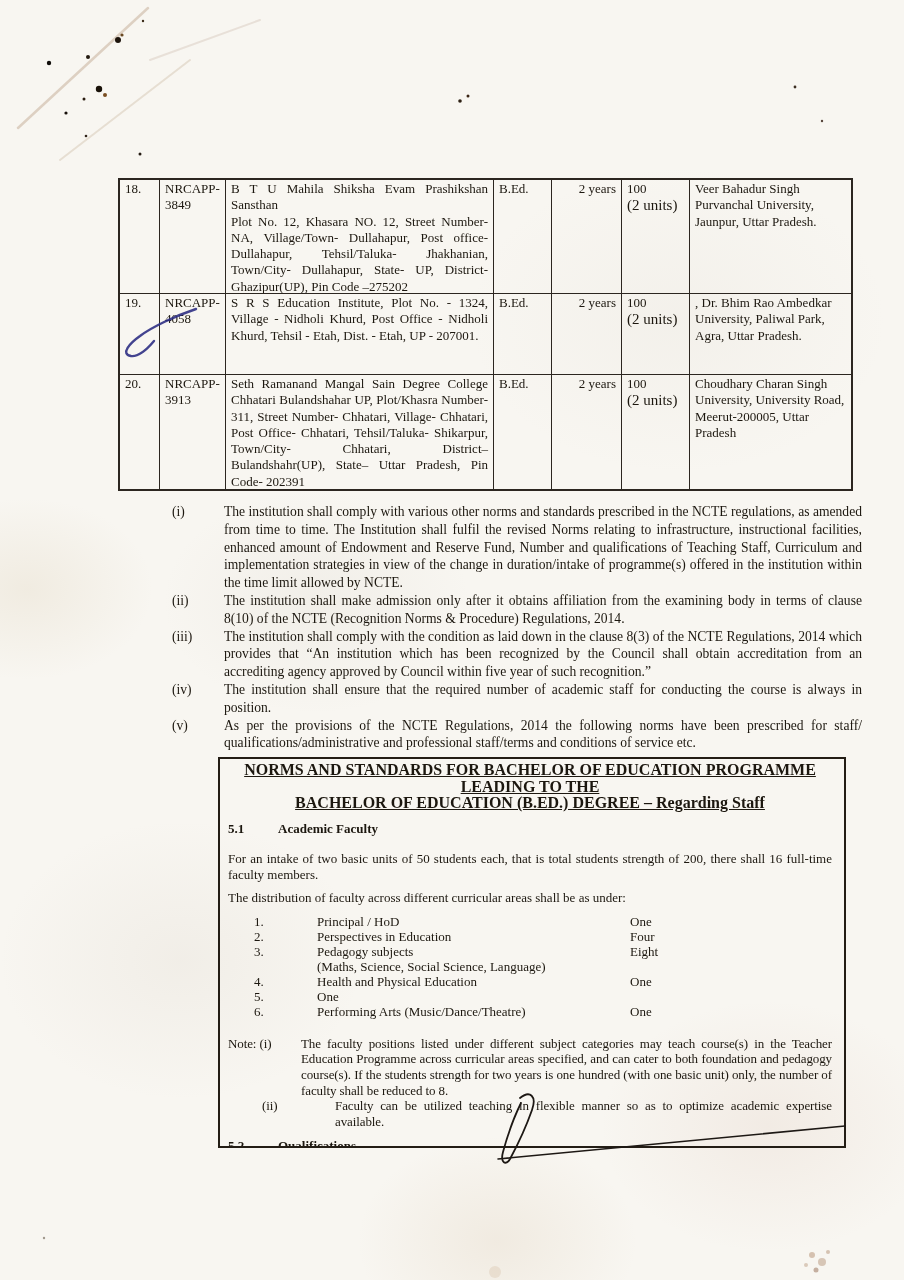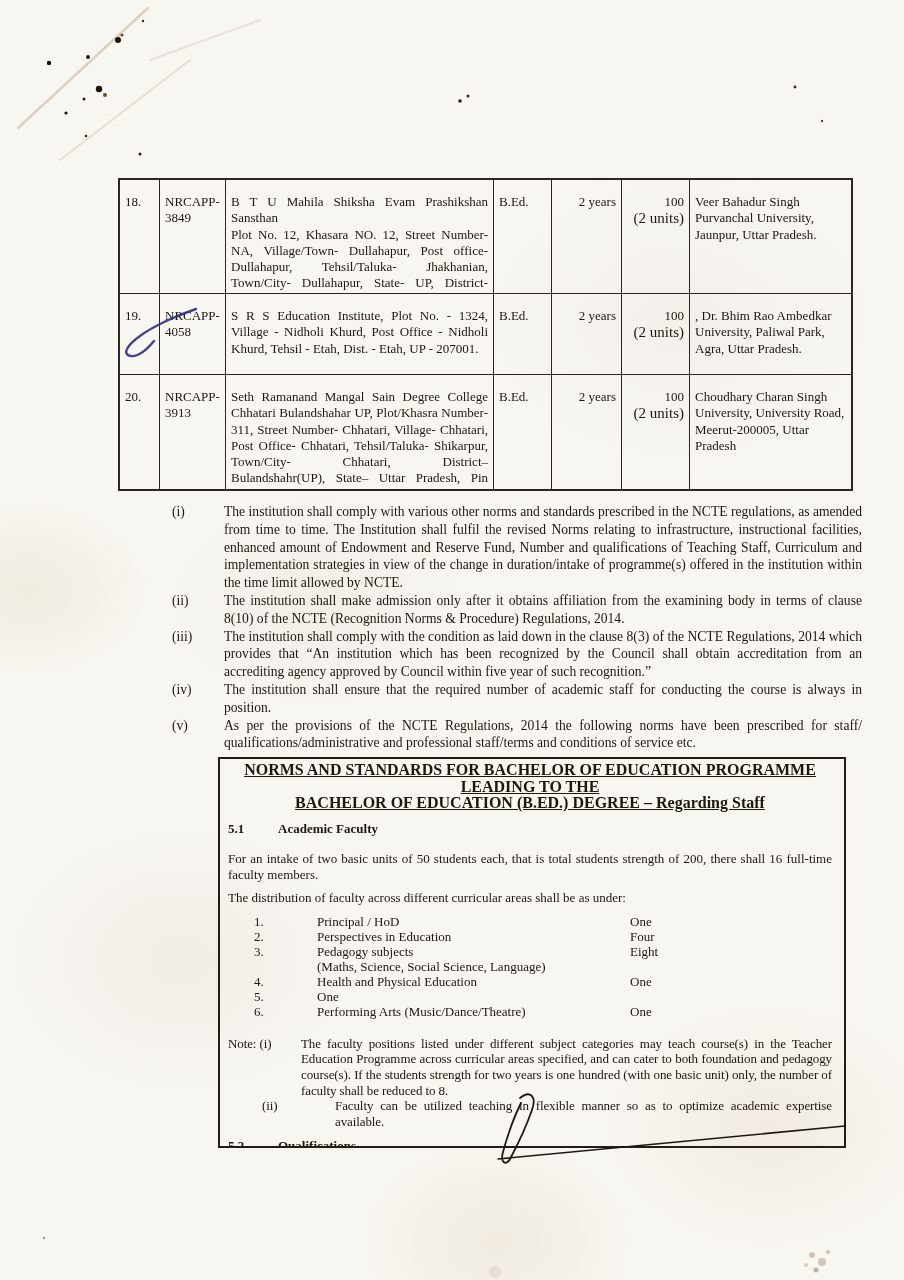--- a/index.html
+++ b/index.html
@@ -17,28 +17,28 @@
     color:#1c170f;
     overflow:hidden;
   }
 
   
   .inst-table { position:absolute; left:118px; top:178px; width:735px; border:2px solid #2c2620; box-sizing:border-box; }
   .trow { display:grid; grid-template-columns:40px 66px 268px 58px 70px 68px 1fr; box-sizing:border-box; }
   .trow.h1 { height:114px; }
   .trow.h2 { height:81px; }
   .trow.h3 { height:114px; }
-  .trow > div { border-right:1px solid #2c2620; border-bottom:1px solid #2c2620; box-sizing:border-box; padding:14px 5px 0 5px; font-size:13px; line-height:16.3px; overflow:hidden; }
+  .trow > div { border-right:1px solid #2c2620; border-bottom:1px solid #2c2620; box-sizing:border-box; padding:1px 5px 0 5px; font-size:13px; line-height:16.3px; overflow:hidden; }
   .trow > div:last-child { border-right:none; }
   .trow.last > div { border-bottom:none; }
   .cell-sr { padding-left:5px; }
   .cell-code { padding-right:2px; }
   .cell-inst { text-align:justify; }
   .cell-dur { text-align:right; }
-  .cell-intake { text-align:right; }
+  .cell-intake { text-align:left; }
   .cell-intake .units { font-size:15px; }
   .cell-univ { font-size:13.6px; line-height:19.5px; padding:2px 6px 0 7px; }
 
   
   .conds { position:absolute; left:172px; top:503px; width:690px; font-size:13.6px; line-height:17.8px; }
   .cond { display:flex; }
   .cond-label { width:52px; flex:none; }
   .cond-text { flex:1; text-align:justify; }
 
   

